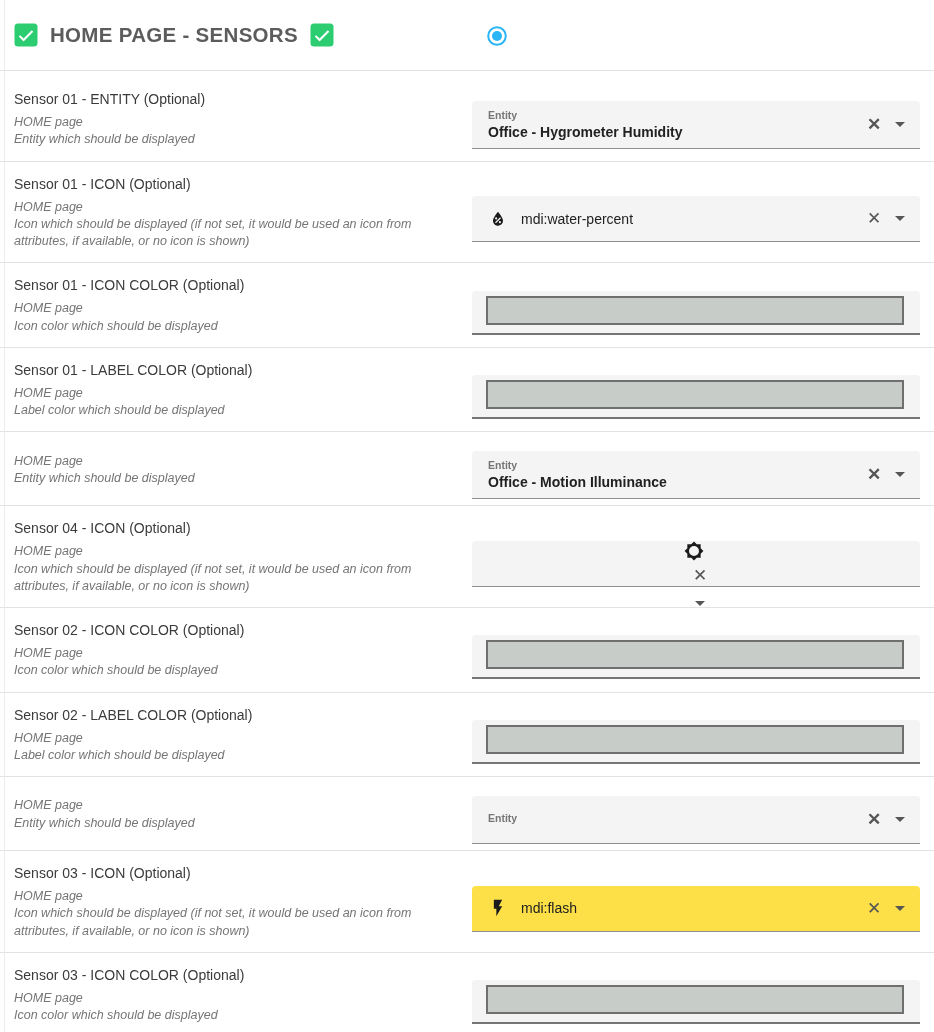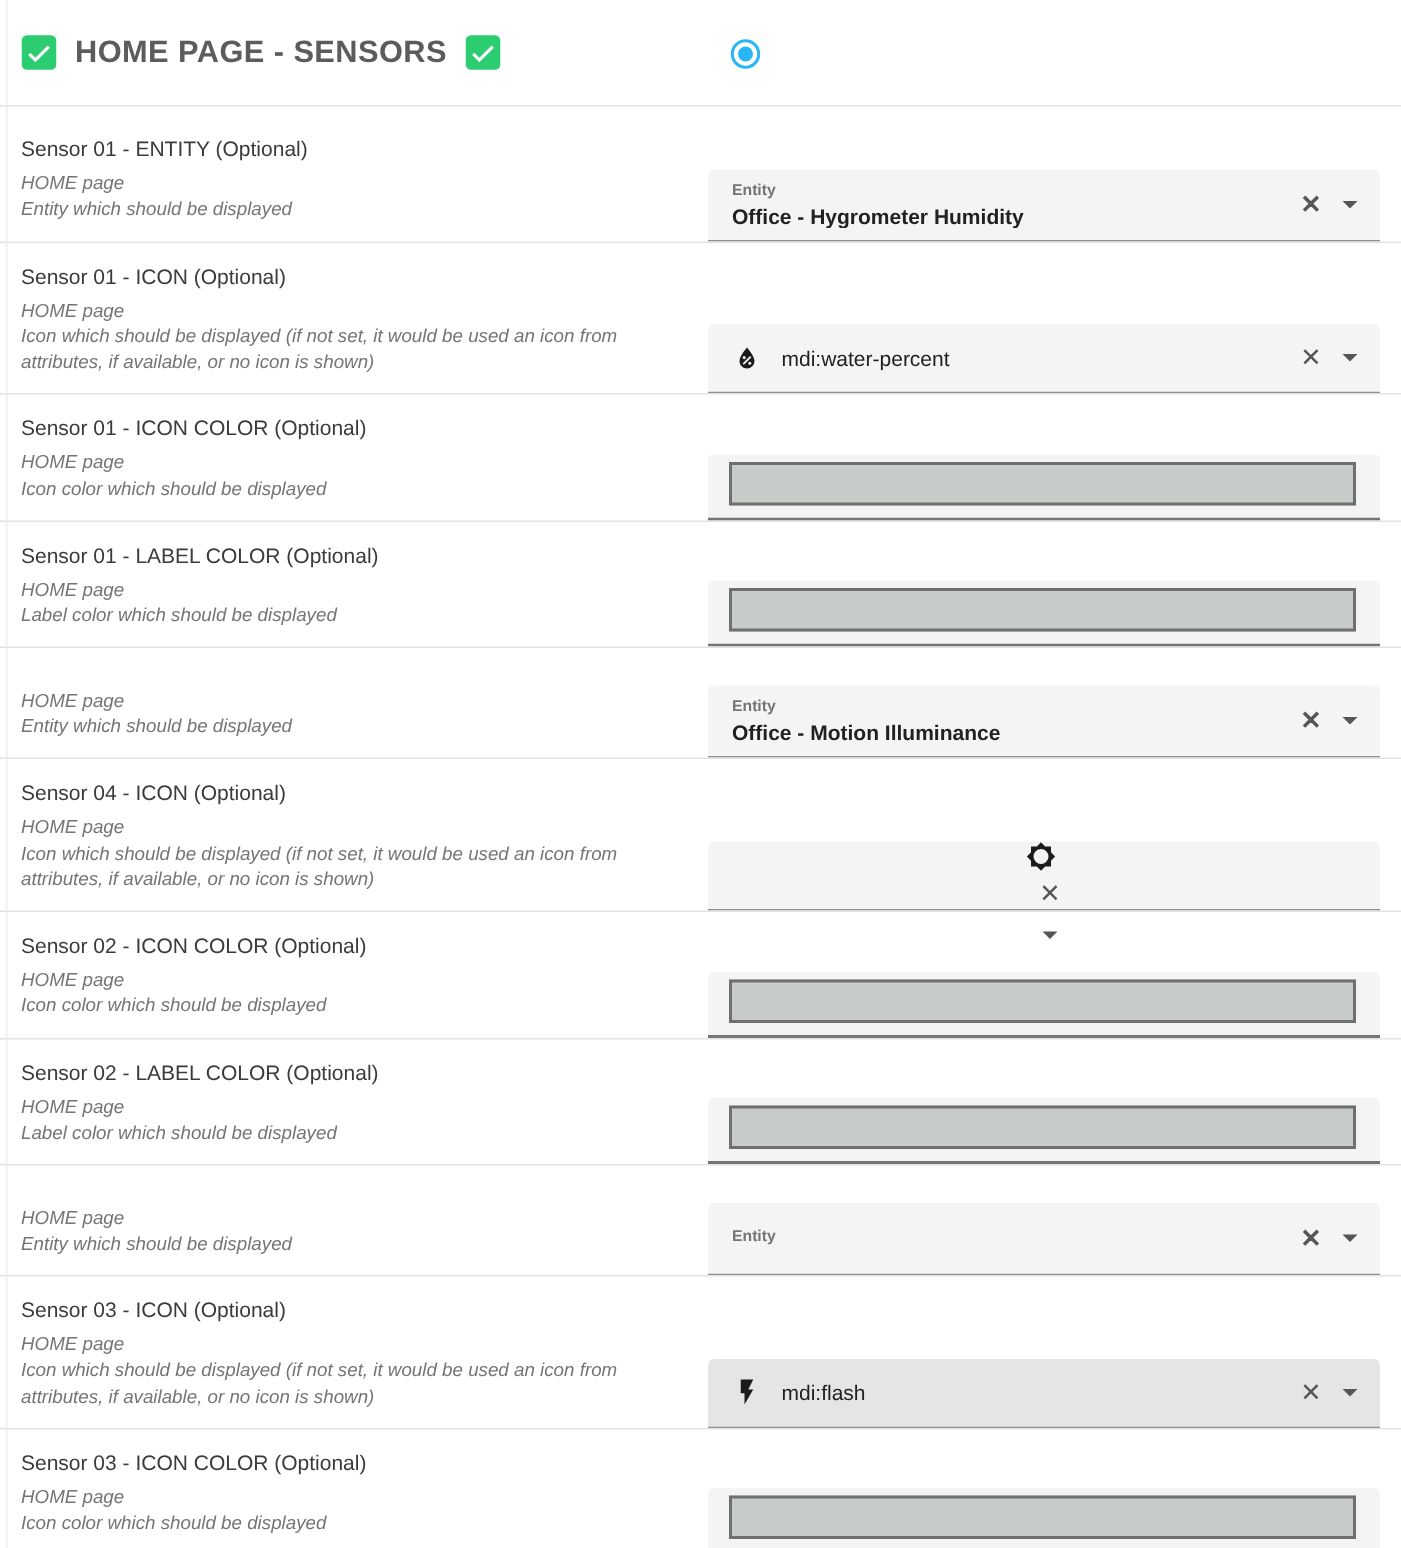--- a/index.html
+++ b/index.html
@@ -31,21 +31,21 @@
   .checkbox-icon { width: 24px; height: 24px; display: block; }
   .radio-icon {
     position: absolute; left: 487px; top: 26px;
     width: 20px; height: 20px; display: block;
   }
 
   
   .row {
     display: flex;
     border-bottom: 1px solid #e2e2e2;
-    align-items: flex-end;
+    align-items: center;
     gap: 21px;
   }
   .row.entity { min-height: 74px; }
   .row.entity.first { min-height: 82px; }
   .row.icon   { min-height: 84px; }
   .row.color  { min-height: 81px; }
 
   .row-text {
     flex: 1;
     padding: 14px 30px 12px 14px;
@@ -284,21 +284,21 @@
       </div>
   </div>
 
   <div class="row icon">
     <div class="row-text">
       <div class="row-title">Sensor 03 - ICON (Optional)</div>
       <div class="row-subtitle">HOME page</div>
       <div class="row-desc">Icon which should be displayed (if not set, it would be used an icon from attributes, if available, or no icon is shown)</div>
     </div>
     <div class="row-field">
-        <div class="field icon-field" style="background: #e5e5e5;">
+        <div class="field icon-field" style="background: #fde047;">
           <svg class="mdi-icon" viewBox="0 0 24 24">
             <path fill-rule="evenodd" d="M7,2V13H10V22L17,10H13L17,2H7Z"></path>
           </svg>
           <span class="field-value">mdi:flash</span>
           <span class="clear-btn">✕</span>
           <span class="caret-btn">
             <span class="caret-shape"></span>
           </span>
         </div>
       </div>

